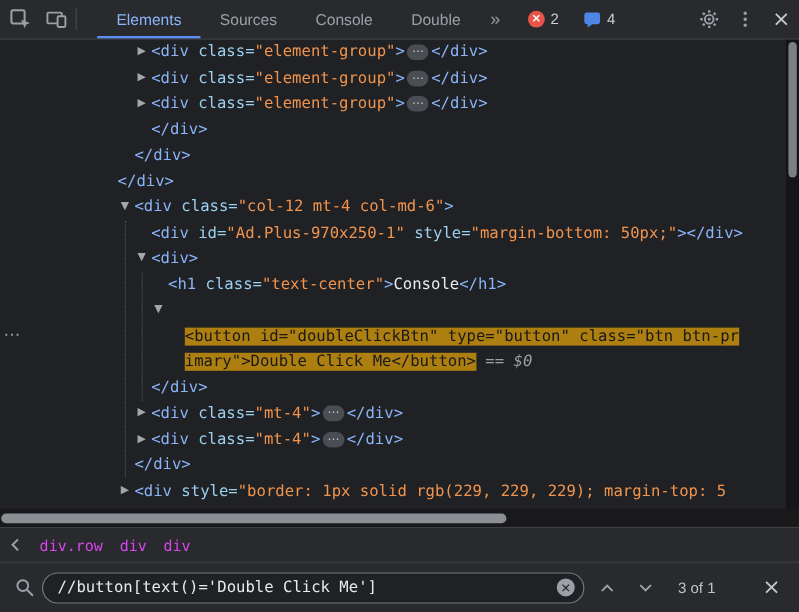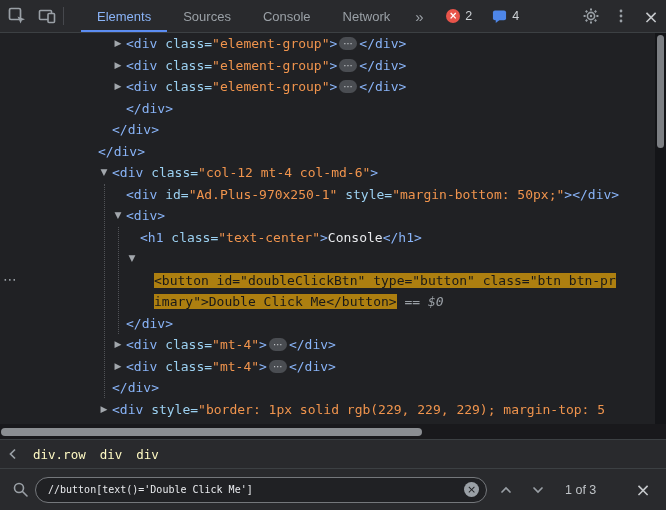--- a/index.html
+++ b/index.html
@@ -39,28 +39,28 @@
   .vthumb{position:absolute;top:2px;left:2px;width:7px;height:113px;border-radius:3.5px;background:#7c7f83;cursor:pointer}
 
   
   .hscroll{flex:0 0 15px;height:15px;background:#19191c;position:relative}
   .hthumb{position:absolute;left:1px;top:3.5px;width:421px;height:8px;border-radius:4px;background:#8b8e92;cursor:pointer}
 
   
   .crumbs{flex:0 0 29px;height:29px;background:#292a2d;border-top:1px solid #3c4043;display:flex;align-items:stretch}
   .crumb-left{width:26px;height:28px}
   .crumb-list{display:flex;align-items:stretch;font-family:"DejaVu Sans Mono",monospace;font-size:12.5px;overflow:hidden}
-  .crumb{display:flex;align-items:center;padding:0 7px;color:#fef9c3;cursor:pointer;white-space:pre}
+  .crumb{display:flex;align-items:center;padding:0 7px;color:#d946ef;cursor:pointer;white-space:pre}
   .crumb.selected{background:#1b62c4;color:#fff}
 
   
   .searchbar{flex:0 0 42px;height:42px;background:#292a2d;border-top:1px solid #3c4043;display:flex;align-items:center;padding:0 8px;gap:6px}
   .search-glyph{margin-left:4px;display:flex;align-items:center;color:#9aa0a6}
   .field{width:452px;height:26px;border:1px solid #75787c;border-radius:13px;background:#202124;display:flex;align-items:center;padding:0 7px 0 12px;gap:6px;flex:0 0 auto}
-  .field input{flex:1;min-width:0;background:transparent;border:0;outline:0;color:#e8eaed;font-family:"DejaVu Sans Mono",monospace;font-size:10px}
+  .field input{flex:1;min-width:0;background:transparent;border:0;outline:0;color:#e8eaed;font-family:"DejaVu Sans Mono",monospace;font-size:13px}
   .clear{width:15px;height:15px;border-radius:50%;background:#9aa0a6;color:#202124;font-size:11px;line-height:15px;text-align:center;cursor:pointer;font-family:"DejaVu Sans",sans-serif;flex:0 0 auto}
   .nav-btn{width:26px}
   .results{color:#bfc3c7;font-size:12.5px;margin:0 8px;white-space:nowrap}
   .close-search{margin-left:auto}
 </style>
 </head>
 <body>
 
 <div class="devtools">
 
@@ -76,21 +76,21 @@
         <rect x="1.5" y="3.5" width="12" height="9" rx="1" fill="none" stroke="currentColor" stroke-width="1.6"></rect>
         <rect x="10" y="6.5" width="6.5" height="9" rx="1" fill="#292a2d" stroke="currentColor" stroke-width="1.6"></rect>
       </svg>
     </div>
     <div class="vdiv"></div>
 
     <div class="tab-strip">
         <div class="tab selected">Elements</div>
         <div class="tab">Sources</div>
         <div class="tab">Console</div>
-        <div class="tab">Network</div>
+        <div class="tab">Double</div>
       </div>
     <div class="icon-btn more-tabs">»</div>
 
     <div class="badge" style="margin-left:14px">
       <span class="err-circle">×</span>
       <span class="count">2</span>
     </div>
     <div class="badge" style="margin-left:20px">
       <svg width="15" height="15" viewBox="0 0 16 16">
         <rect x="1" y="1.5" width="14" height="10.5" rx="2.2" fill="#4e86e8"></rect>
@@ -187,17 +187,17 @@
     <div class="icon-btn nav-btn">
       <svg width="12" height="8" viewBox="0 0 12 8" fill="none" stroke="currentColor" stroke-width="1.7" stroke-linecap="round">
         <polyline points="2,6 6,2 10,6"></polyline>
       </svg>
     </div>
     <div class="icon-btn nav-btn">
       <svg width="12" height="8" viewBox="0 0 12 8" fill="none" stroke="currentColor" stroke-width="1.7" stroke-linecap="round">
         <polyline points="2,2 6,6 10,2"></polyline>
       </svg>
     </div>
-    <span class="results">1 of 3</span>
+    <span class="results">3 of 1</span>
     <div class="icon-btn close-btn close-search">×</div>
   </div>
 
 </div>
 
 </body></html>

